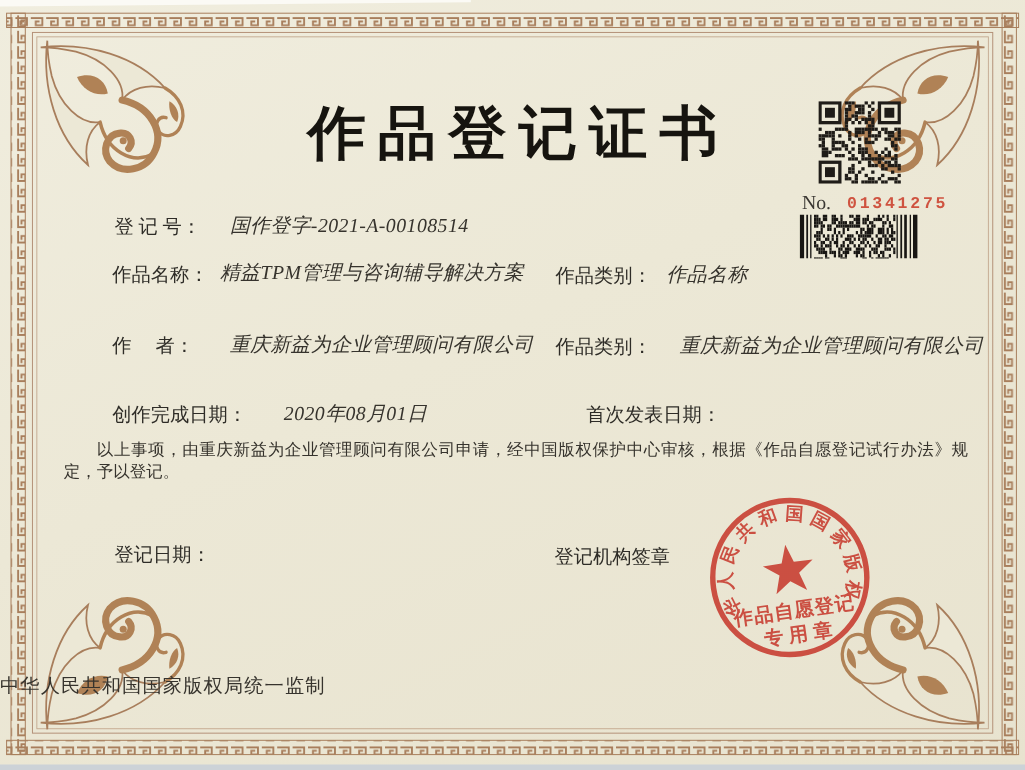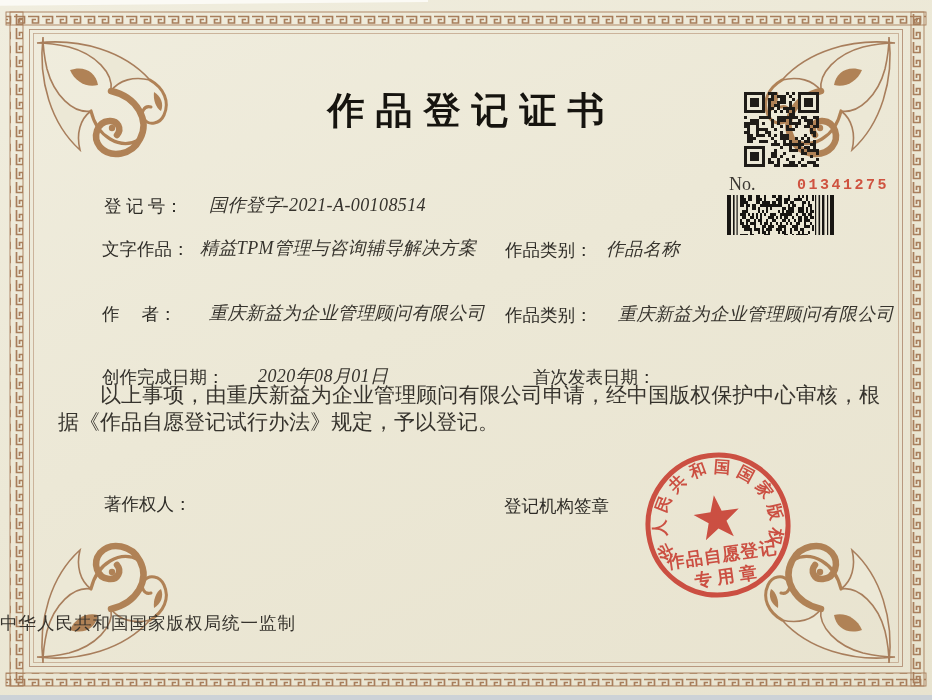--- a/index.html
+++ b/index.html
@@ -19,38 +19,38 @@
   html,body{margin:0;padding:0;background:#dcdcd8;}
   .page{
     position:relative;width:932px;height:700px;overflow:hidden;
     background:linear-gradient(155deg,var(--paper-hi) 0%,var(--paper) 45%,var(--paper-lo) 100%);
     font-family:"Liberation Serif","DejaVu Serif",serif;
     color:var(--ink);
   }
   .border-svg{position:absolute;left:0;top:0;width:932px;height:700px;}
   .title{
     position:absolute;top:86px;left:0;width:100%;text-align:center;
-    font-size:37px;font-weight:bold;letter-spacing:11px;text-indent:11px;
+    font-size:53px;font-weight:bold;letter-spacing:11px;text-indent:11px;
     color:var(--title-ink);
   }
   .f{position:absolute;font-size:17.5px;white-space:nowrap;margin-left:44px;}
   .lab{color:var(--ink);}
   .val{color:var(--ink-val);font-size:18px;letter-spacing:.4px;font-style:italic;}
   .statement{
-    position:absolute;left:58px;top:382px;width:822px;
-    font-size:21px;line-height:1.3;text-align:justify;text-indent:2em;
+    position:absolute;left:58px;top:401px;width:822px;
+    font-size:15px;line-height:1.3;text-align:justify;text-indent:2em;
     color:var(--ink-val);white-space:normal;
   }
   .footer{
     position:absolute;top:611px;left:0;width:100%;text-align:left;
     font-size:17.5px;letter-spacing:1px;color:var(--ink-val);
   }
   .no-label{position:absolute;left:729px;top:174px;font-size:18px;color:#3a3732;}
   .serial{
-    position:absolute;left:797px;top:177px;
+    position:absolute;left:770px;top:177px;
     font-family:"Liberation Mono","DejaVu Sans Mono",monospace;
     font-weight:bold;font-size:15px;letter-spacing:2.5px;color:var(--serial-red);
   }
   .qr{position:absolute;left:744px;top:92px;width:75px;height:75px;}
   .barcode{position:absolute;left:727px;top:195px;width:108px;height:40px;}
   .seal{
     position:absolute;left:639px;top:446px;width:158px;height:158px;
     mix-blend-mode:multiply;opacity:.95;transform:rotate(-8deg);
   }
   .seal-text{fill:var(--seal-red);font-family:"Liberation Sans","DejaVu Sans",sans-serif;font-weight:bold;}
@@ -597,37 +597,37 @@
       <rect x="85" y="3" width="2" height="3" fill="#181613"></rect>
       <rect x="85" y="15" width="2" height="3" fill="#181613"></rect>
       <rect x="85" y="21" width="2" height="3" fill="#181613"></rect>
       <rect x="85" y="30" width="2" height="3" fill="#181613"></rect>
       <rect x="85" y="33" width="2" height="3" fill="#181613"></rect>
     </svg>
 
   <span class="f lab" style="left:60px;top:194px">登 记 号：</span>
   <span class="f val" style="left:165px;top:193px">国作登字-2021-A-00108514</span>
 
-  <span class="f lab" style="left:58px;top:237px">文字作品：</span>
+  <span class="f lab" style="left:58px;top:237px">作品名称：</span>
   <span class="f val" style="left:156px;top:236px">精益TPM管理与咨询辅导解决方案</span>
   <span class="f lab" style="left:461px;top:238px">作品类别：</span>
   <span class="f val" style="left:562px;top:237px">作品名称</span>
 
   <span class="f lab" style="left:58px;top:302px">作　 者：</span>
   <span class="f val" style="left:165px;top:301px">重庆新益为企业管理顾问有限公司</span>
   <span class="f lab" style="left:461px;top:303px">作品类别：</span>
   <span class="f val" style="left:574px;top:302px">重庆新益为企业管理顾问有限公司</span>
 
   <span class="f lab" style="left:58px;top:365px">创作完成日期：</span>
   <span class="f val" style="left:214px;top:364px">2020年08月01日</span>
   <span class="f lab" style="left:489px;top:365px">首次发表日期：</span>
 
   <div class="statement">以上事项，由重庆新益为企业管理顾问有限公司申请，经中国版权保护中心审核，根据《作品自愿登记试行办法》规定，予以登记。</div>
 
-  <span class="f lab" style="left:60px;top:492px">著作权人：</span>
+  <span class="f lab" style="left:60px;top:492px">登记日期：</span>
   <span class="f lab" style="left:460px;top:494px">登记机构签章</span>
 
   <svg class="seal" viewBox="-79 -79 158 158">
     <defs>
       <path id="sealArc" d="M -44,30 A 53,53 0 1 1 44,30" fill="none"></path>
     </defs>
     <circle cx="0" cy="0" r="70" fill="none" stroke="var(--seal-red)" stroke-width="5"></circle>
     <polygon points="0,-30 5.6,-13.7 22.8,-13.4 9,-3.1 14.1,13.4 0,3.5 -14.1,13.4 -9,-3.1 -22.8,-13.4 -5.6,-13.7" fill="var(--seal-red)"></polygon>
     <text class="seal-text" font-size="16.5">
       <textPath href="#sealArc" startOffset="50%" text-anchor="middle" textLength="262">中华人民共和国国家版权局</textPath>

